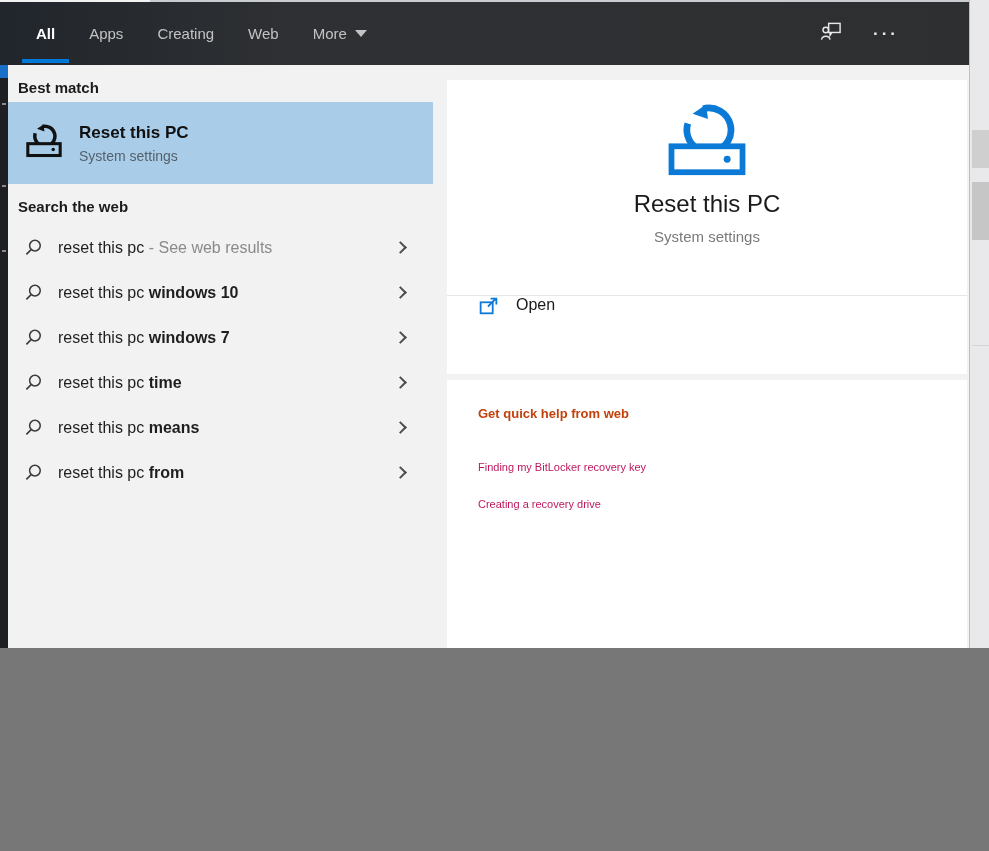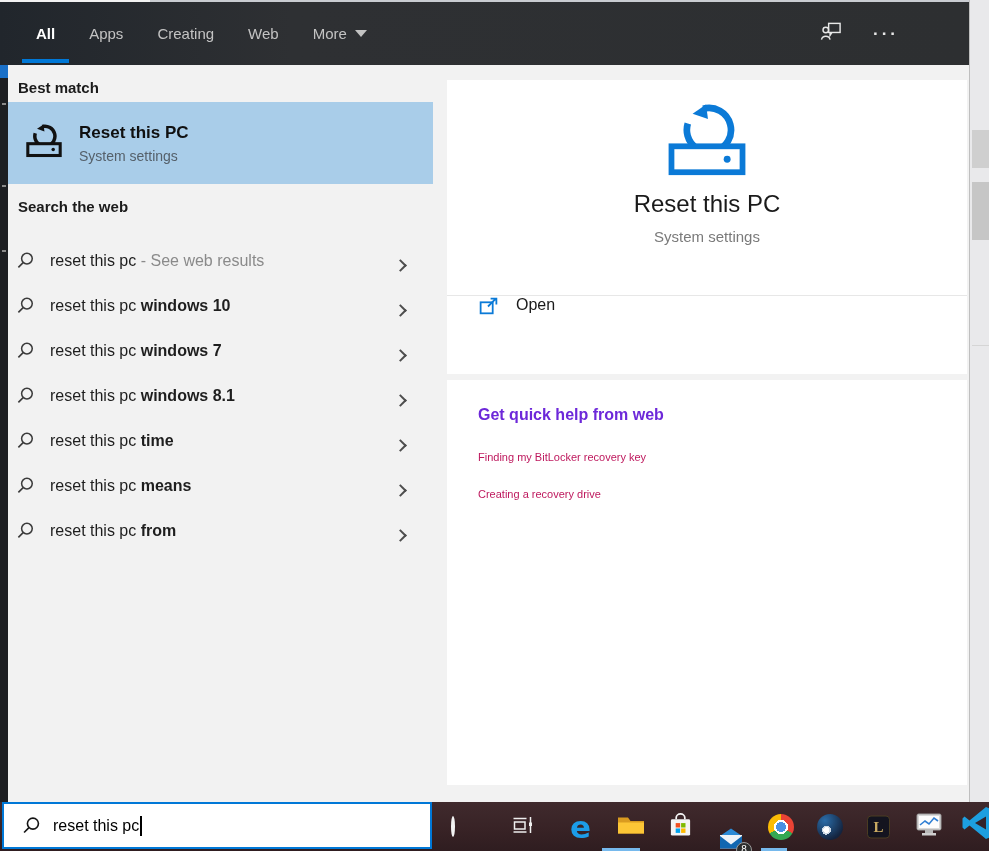--- a/index.html
+++ b/index.html
@@ -1,17 +1,17 @@
 <!DOCTYPE html>
 <html><head>
 <meta charset="utf-8">
 <style>
   * { margin:0; padding:0; box-sizing:border-box; }
   body { background:#777; }
-  .screen{position:relative;width:989px;height:851px;overflow:hidden;background:#f2f2f2;
+  .screen{position:relative;width:989px;height:648px;overflow:hidden;background:#f2f2f2;
     font-family:"Liberation Sans","DejaVu Sans",sans-serif;-webkit-font-smoothing:antialiased;}
 
   
   .top-sliver{position:absolute;left:150px;top:0;width:839px;height:2px;background:#c9ccd1;}
 
   
   .topbar{position:absolute;left:0;top:2px;width:969px;height:63px;
     background:linear-gradient(90deg,#21262c,#2e3033 30%,#2d2f31);}
   .tabs{display:flex;align-items:center;height:100%;padding-left:36px;gap:34px;}
   .tab{font-size:15px;color:#c3c3c3;cursor:default;display:flex;align-items:center;gap:8px;}
@@ -36,40 +36,40 @@
   .panel-left{position:absolute;left:8px;top:65px;width:425px;height:737px;background:#f2f2f2;}
   .section-h{position:absolute;left:10px;font-size:15px;font-weight:bold;color:#1b1b1b;}
   .h-best{top:14px;} .h-web{top:133px;text-align:center;}
   .bestmatch{position:absolute;left:0;top:37px;width:425px;height:82px;background:#a9cde9;
     display:flex;align-items:center;cursor:default;}
   .bestmatch .bm-icon{margin-left:14px;flex:0 0 auto;}
   .bm-text{margin-left:13px;display:flex;flex-direction:column;gap:5px;}
   .bm-title{font-size:17px;font-weight:bold;color:#101010;}
   .bm-sub{font-size:14px;color:#55606a;}
   .webrows{position:absolute;left:0;top:160px;width:425px;}
-  .webrow{height:45px;display:flex;align-items:flex-end;padding-left:8px;cursor:default;}
+  .webrow{height:45px;display:flex;align-items:center;padding-left:16px;cursor:default;}
   .webrow svg{flex:0 0 auto;}
   .rowtext{margin-left:15px;font-size:16px;color:#1e1e1e;white-space:pre;}
   .rowtext b{font-weight:bold;}
   .rowtext .gray-sfx{color:#8a8a8a;}
   .chev{width:9px;height:9px;border-top:2px solid #4d4d4d;border-right:2px solid #4d4d4d;
     transform:rotate(45deg);margin-left:auto;margin-right:28px;flex:0 0 auto;}
 
   
   .panel-right{position:absolute;left:433px;top:65px;width:536px;height:737px;background:#f2f2f2;}
   .card-top{position:absolute;left:14px;top:15px;width:520px;height:294px;background:#fff;}
   .hero{height:216px;border-bottom:1px solid #e7e7e7;text-align:center;}
   .hero svg{margin-top:23px;}
   .hero-title{font-size:24px;color:#1a1a1a;margin-top:6px;}
   .hero-sub{font-size:15px;color:#7a7a7a;margin-top:10px;}
   .open-row{height:77px;display:flex;padding-left:31px;cursor:default;}
   .open-label{margin-left:17px;font-size:16px;color:#1a1a1a;}
   .card-bottom{position:absolute;left:14px;top:315px;width:520px;height:405px;background:#fff;
     padding:26px 0 0 31px;}
-  .qh-heading{font-size:16px;font-weight:bold;color:#6d28d9;margin-bottom:27px;}
+  .qh-heading{font-size:13px;font-weight:bold;color:#c2410c;margin-bottom:40px;}
   .qh-link{font-size:11px;color:#be185d;margin-bottom:25px;cursor:default;}
 
   
   .searchbox{position:absolute;left:2px;top:802px;width:430px;height:47px;background:#fff;
     border:2px solid #0078d7;display:flex;align-items:center;padding-left:18px;z-index:5;}
   .search-text{margin-left:12px;font-size:16px;color:#000;}
   .caret-bar{display:inline-block;width:1.5px;height:20px;background:#000;margin-left:1px;vertical-align:-4px;}
 
   
   .taskbar{position:absolute;left:0;top:802px;width:989px;height:49px;
@@ -190,28 +190,20 @@
             <path d="M7.5 12.2 L2.5 17.2"></path>
           </svg>
         <span class="rowtext"><span>reset this pc </span><b>windows 7</b><span class="gray-sfx"></span></span>
         <span class="chev"></span>
       </div>
       <div class="webrow">
         <svg viewBox="0 0 20 20" width="19" height="19" fill="none" stroke="#3b3b3b" stroke-width="1.6">
             <circle cx="11.5" cy="8" r="5.6"></circle>
             <path d="M7.5 12.2 L2.5 17.2"></path>
           </svg>
-        <span class="rowtext"><span>reset this pc </span><b>windows 8.1</b><span class="gray-sfx"></span></span>
-        <span class="chev"></span>
-      </div>
-      <div class="webrow">
-        <svg viewBox="0 0 20 20" width="19" height="19" fill="none" stroke="#3b3b3b" stroke-width="1.6">
-            <circle cx="11.5" cy="8" r="5.6"></circle>
-            <path d="M7.5 12.2 L2.5 17.2"></path>
-          </svg>
         <span class="rowtext"><span>reset this pc </span><b>time</b><span class="gray-sfx"></span></span>
         <span class="chev"></span>
       </div>
       <div class="webrow">
         <svg viewBox="0 0 20 20" width="19" height="19" fill="none" stroke="#3b3b3b" stroke-width="1.6">
             <circle cx="11.5" cy="8" r="5.6"></circle>
             <path d="M7.5 12.2 L2.5 17.2"></path>
           </svg>
         <span class="rowtext"><span>reset this pc </span><b>means</b><span class="gray-sfx"></span></span>
         <span class="chev"></span>

